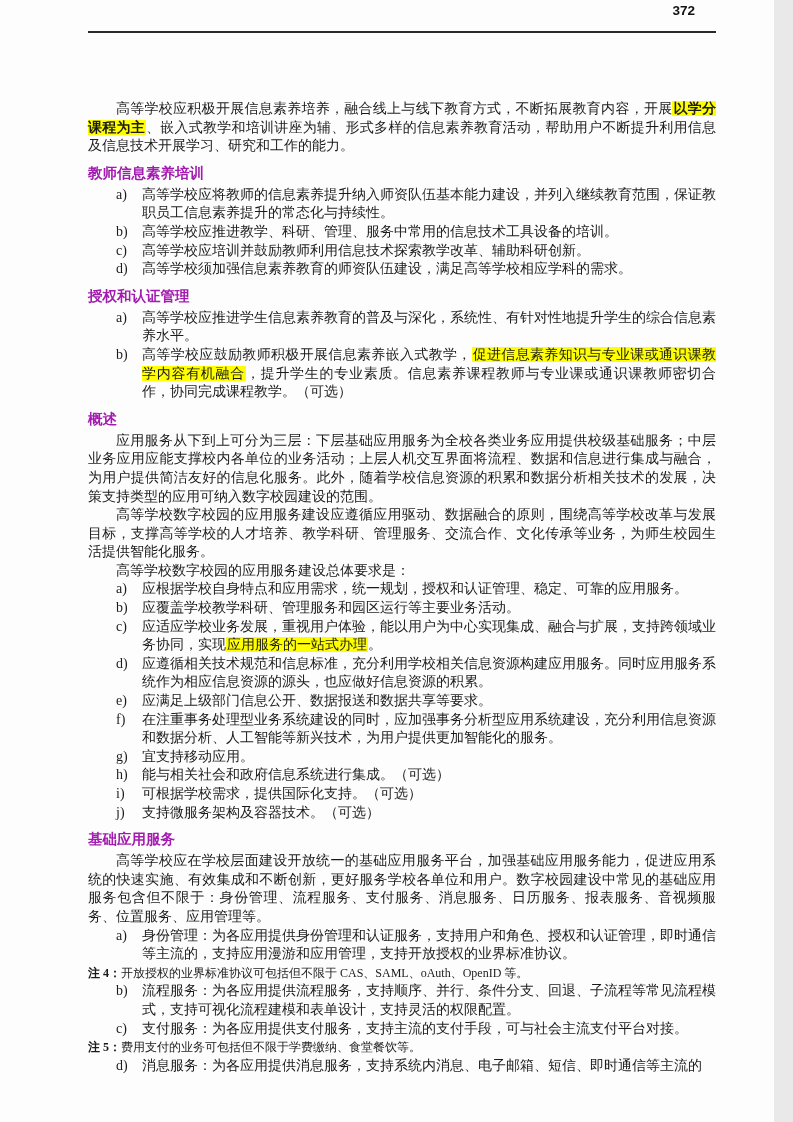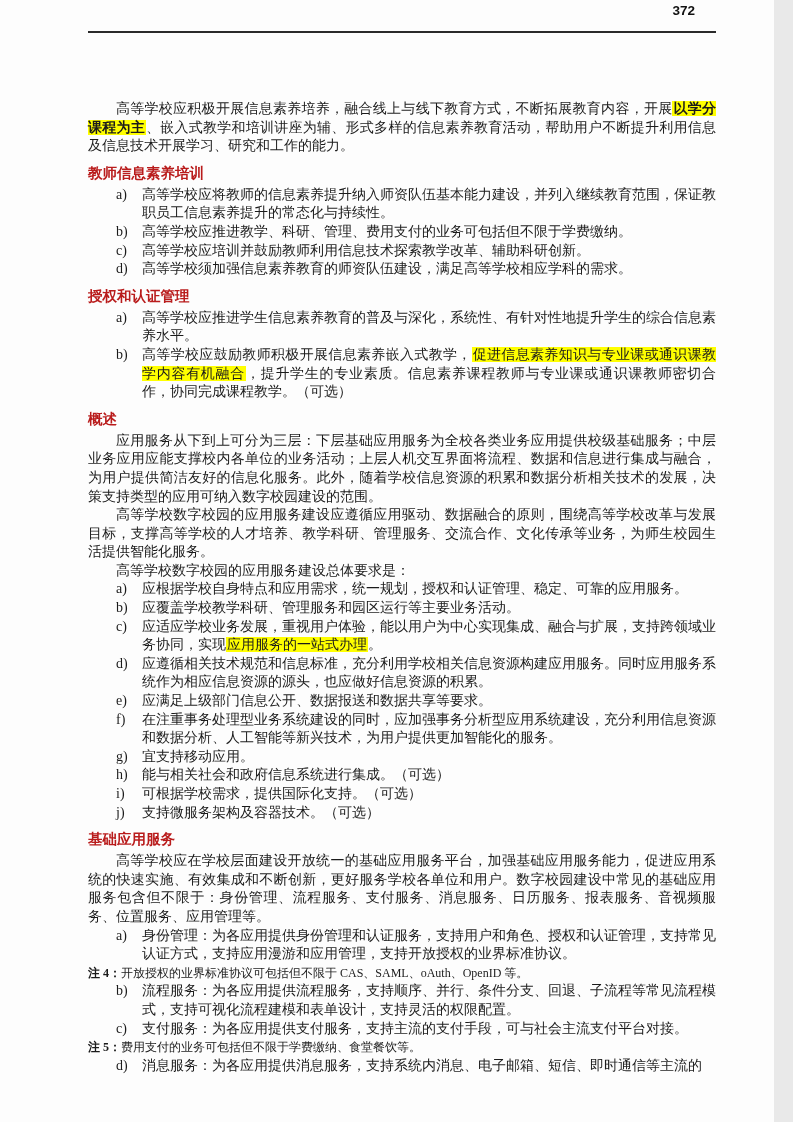--- a/index.html
+++ b/index.html
@@ -28,21 +28,21 @@
   }
   p.para{margin:0;}
   .indent{text-indent:28px;}
   h2.big{
     font-family:"Liberation Sans","DejaVu Sans",sans-serif;
     font-size:15.5px;font-weight:bold;color:#111;
     margin:12px 0 5px 0;line-height:19px;
   }
   h3.sec{
     font-family:"Liberation Sans","DejaVu Sans",sans-serif;
-    font-size:14.5px;font-weight:bold;color:#b91c1c;
+    font-size:14.5px;font-weight:bold;color:#a21caf;
     margin:8px 0 3px 0;line-height:19px;
   }
   .li{display:flex;margin:0;}
   .li .marker{flex:0 0 26px;margin-left:28px;}
   .li .txt{flex:1;text-align:justify;text-justify:inter-ideograph;}
   mark.hl{background:#ffff00;color:inherit;padding:0 1px;}
   .bold{font-weight:bold;}
   .note{font-size:12px;line-height:18.6px;margin:0;}
   .note .nlabel{font-weight:bold;font-size:12px;}
 </style>
@@ -58,21 +58,21 @@
 
     <p class="para indent"><span>高等学校应积极开展信息素养培养，融合线上与线下教育方式，不断拓展教育内容，开展</span><mark class="hl bold">以学分课程为主</mark><span>、嵌入式教学和培训讲座为辅、形式多样的信息素养教育活动，帮助用户不断提升利用信息及信息技术开展学习、研究和工作的能力。</span></p>
 
     <h3 class="sec">教师信息素养培训</h3>
     <div class="li">
         <span class="marker">a)</span>
         <span class="txt">高等学校应将教师的信息素养提升纳入师资队伍基本能力建设，并列入继续教育范围，保证教职员工信息素养提升的常态化与持续性。</span>
       </div>
     <div class="li">
         <span class="marker">b)</span>
-        <span class="txt">高等学校应推进教学、科研、管理、费用支付的业务可包括但不限于学费缴纳。</span>
+        <span class="txt">高等学校应推进教学、科研、管理、服务中常用的信息技术工具设备的培训。</span>
       </div>
     <div class="li">
         <span class="marker">c)</span>
         <span class="txt">高等学校应培训并鼓励教师利用信息技术探索教学改革、辅助科研创新。</span>
       </div>
     <div class="li">
         <span class="marker">d)</span>
         <span class="txt">高等学校须加强信息素养教育的师资队伍建设，满足高等学校相应学科的需求。</span>
       </div>
 
@@ -129,21 +129,21 @@
       </div>
     <div class="li">
         <span class="marker">j)</span>
         <span class="txt">支持微服务架构及容器技术。（可选）</span>
       </div>
 
     <h3 class="sec">基础应用服务</h3>
     <p class="para indent">高等学校应在学校层面建设开放统一的基础应用服务平台，加强基础应用服务能力，促进应用系统的快速实施、有效集成和不断创新，更好服务学校各单位和用户。数字校园建设中常见的基础应用服务包含但不限于：身份管理、流程服务、支付服务、消息服务、日历服务、报表服务、音视频服务、位置服务、应用管理等。</p>
     <div class="li">
         <span class="marker">a)</span>
-        <span class="txt">身份管理：为各应用提供身份管理和认证服务，支持用户和角色、授权和认证管理，支持常见认证方式，支持应用漫游和应用管理，支持开放授权的业界标准协议。</span>
+        <span class="txt">身份管理：为各应用提供身份管理和认证服务，支持用户和角色、授权和认证管理，即时通信等主流的，支持应用漫游和应用管理，支持开放授权的业界标准协议。</span>
       </div>
     <p class="note"><span class="nlabel">注 4：</span><span>开放授权的业界标准协议可包括但不限于 CAS、SAML、oAuth、OpenID 等。</span></p>
     <div class="li">
         <span class="marker">b)</span>
         <span class="txt">流程服务：为各应用提供流程服务，支持顺序、并行、条件分支、回退、子流程等常见流程模式，支持可视化流程建模和表单设计，支持灵活的权限配置。</span>
       </div>
     <div class="li">
         <span class="marker">c)</span>
         <span class="txt">支付服务：为各应用提供支付服务，支持主流的支付手段，可与社会主流支付平台对接。</span>
       </div>

